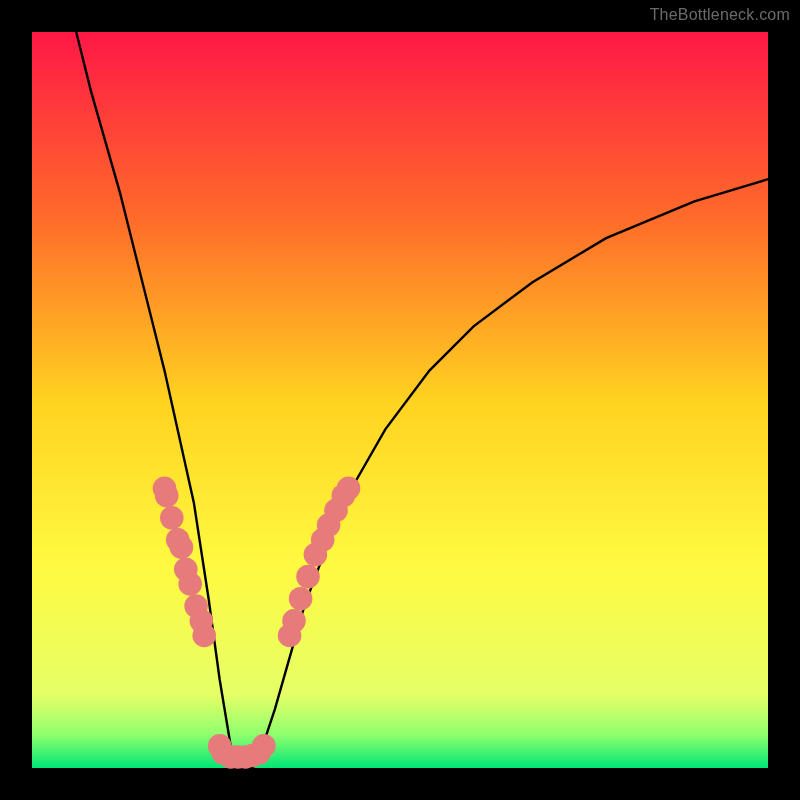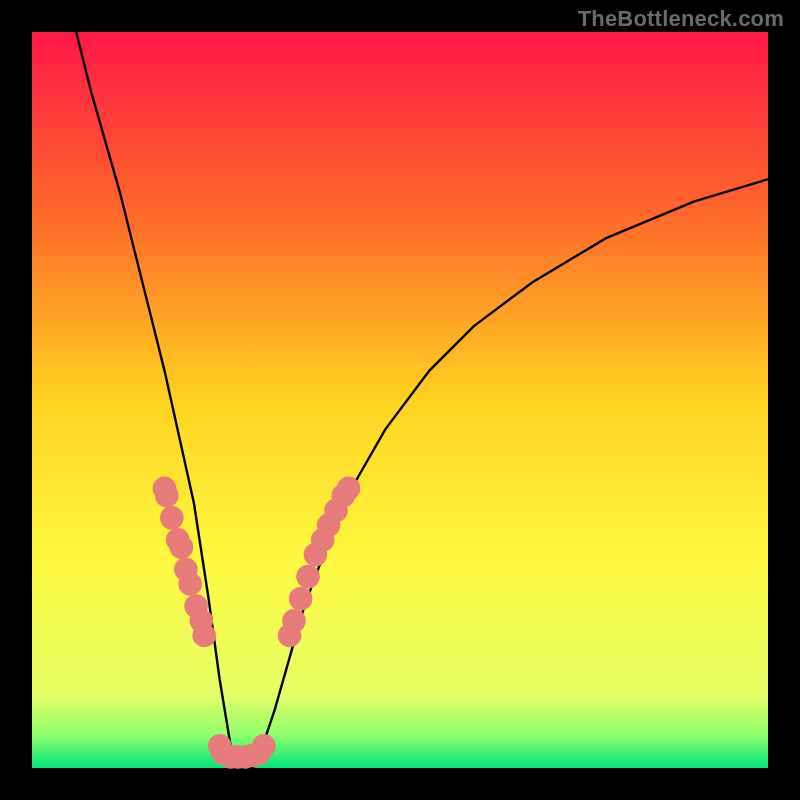--- a/index.html
+++ b/index.html
@@ -23,25 +23,25 @@
     position: absolute;
     left: 32px;
     top: 32px;
     width: 736px;
     height: 736px;
     
   }
   .watermark {
     position: absolute;
     top: 6px;
-    right: 16px;
+    right: 10px;
     color: #6b6b6b;
-    font-size: 22px;
+    font-size: 16px;
     letter-spacing: 0.2px;
-    font-weight: 700;
+    font-weight: 400;
   }
   svg.curve {
     position: absolute;
     left: 32px;
     top: 32px;
     width: 736px;
     height: 736px;
     overflow: visible;
   }
 </style>

